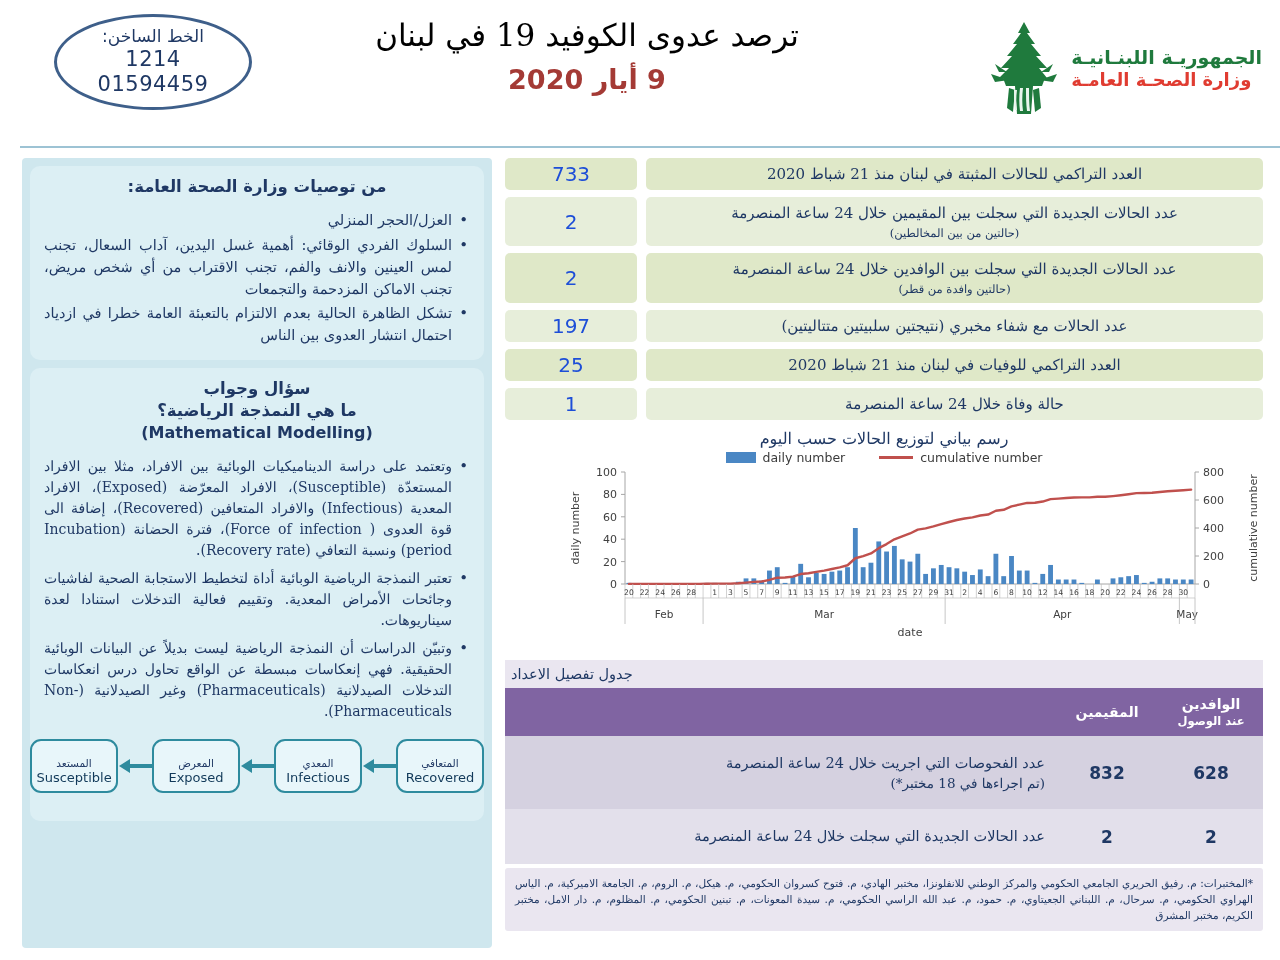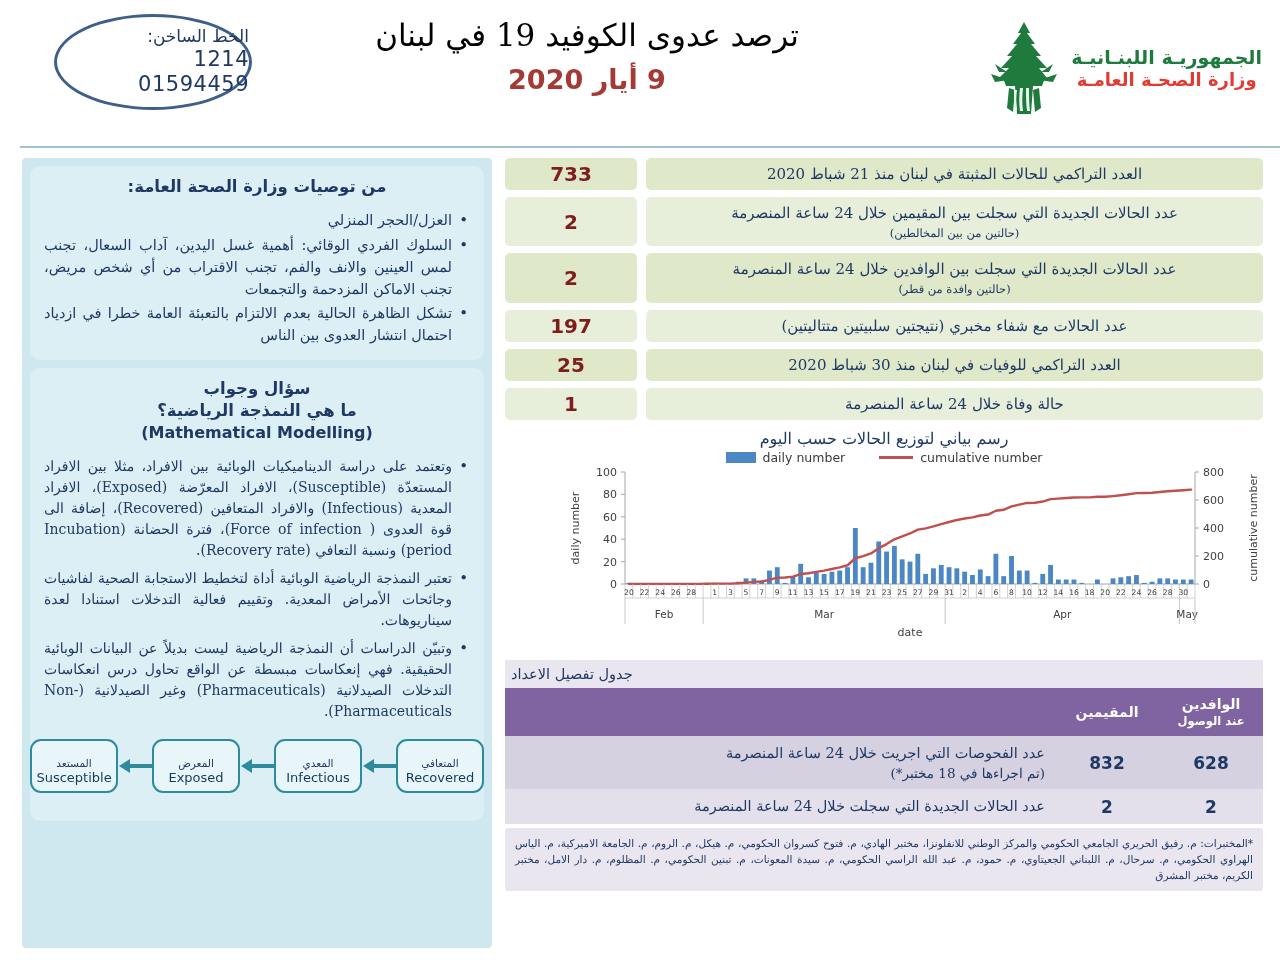--- a/index.html
+++ b/index.html
@@ -13,21 +13,21 @@
   #page { position: relative; width: 1280px; height: 960px; }
 
   
   #header { position: relative; height: 150px; }
 
   .hotline-oval {
     position: absolute; left: 54px; top: 14px;
     width: 198px; height: 96px;
     border: 3px solid #3E5F8A; border-radius: 50%;
     display: flex; flex-direction: column;
-    align-items: flex-start; justify-content: center;
+    align-items: center; justify-content: center;
     background: #fff;
   }
   .hotline-label { font-size: 17px; color: #1F3864; direction: rtl; line-height: 1.15; }
   .hotline-num { font-size: 21px; color: #1F3864; line-height: 1.18; letter-spacing: .5px; }
 
   .header-title-wrap {
     position: absolute; right: 458px; top: 16px;
     width: 470px; text-align: center;
   }
   .header-title {
@@ -38,21 +38,21 @@
   .header-date {
     font-family: "DejaVu Sans", "Liberation Sans", sans-serif;
     font-weight: bold; font-size: 27px; color: #A43A35;
     direction: rtl; margin-top: 9px;
   }
 
   .logo-block {
     position: absolute; right: 18px; top: 20px;
     display: flex; align-items: center; gap: 8px;
   }
-  .logo-text { text-align: center; direction: rtl; line-height: 1.2; }
+  .logo-text { text-align: left; direction: rtl; line-height: 1.2; }
   .logo-line1 { font-size: 19px; font-weight: bold; color: #1F7A3D; letter-spacing: .5px; }
   .logo-line2 { font-size: 18px; font-weight: bold; color: #E03C31; letter-spacing: .5px; }
   .cedar { width: 78px; height: 96px; }
 
   .header-rule {
     position: absolute; left: 20px; right: 0; top: 146px;
     height: 2px; background: #9DC3D4;
   }
 
   
@@ -127,21 +127,21 @@
     font-size: 15px; color: #1F3864; line-height: 1.35;
   }
   .stat-sub {
     font-family: "DejaVu Serif", "Liberation Serif", serif;
     font-size: 11.5px; color: #1F3864; line-height: 1.3; margin-top: 2px;
   }
   .stat-value {
     flex: 0 0 132px;
     background: #DFE8C8; border-radius: 5px;
     display: flex; align-items: center; justify-content: center;
-    font-size: 20px; font-weight: bold; color: #7f1d1d;
+    font-size: 20px; font-weight: normal; color: #1d4ed8;
   }
   .stat-value.alt { background: #E7EEDA; }
 
   
   #chart-box { margin-top: 9px; position: relative; height: 225px; }
   .chart-title {
     text-align: center; direction: rtl;
     font-family: "DejaVu Serif", "Liberation Serif", serif;
     font-size: 16px; color: #1F3864; margin-bottom: 2px;
   }
@@ -163,21 +163,21 @@
   }
   #detail-table th.hdr {
     background: #8064A2; color: #fff;
     font-size: 14px; padding: 8px 4px; line-height: 1.25;
     vertical-align: middle;
   }
   #detail-table th.hdr .hdr-sub { font-size: 11.5px; display: block; font-weight: bold; }
   #detail-table th.hdr-blank { background: #8064A2; }
   #detail-table td {
     background: #D5D1E0; color: #1F3864;
-    padding: 7px 10px; vertical-align: middle;
+    padding: 17px 10px; vertical-align: middle;
   }
   #detail-table tr.alt td { background: #E3E0EB; }
   td.tl {
     font-family: "DejaVu Serif", "Liberation Serif", serif;
     font-size: 14.5px; text-align: right; line-height: 1.4;
   }
   td.tl .sub2 { font-size: 13.5px; }
   td.tv { font-size: 17px; font-weight: bold; text-align: center; width: 104px; }
 
   #footnote {
@@ -316,21 +316,21 @@
 
       <div class="stat-row">
         <div class="stat-label alt">
           <span class="stat-main">عدد الحالات مع شفاء مخبري (نتيجتين سلبيتين متتاليتين)</span>
         </div>
         <div class="stat-value alt">197</div>
       </div>
 
       <div class="stat-row">
         <div class="stat-label">
-          <span class="stat-main">العدد التراكمي للوفيات في لبنان منذ 30 شباط 2020</span>
+          <span class="stat-main">العدد التراكمي للوفيات في لبنان منذ 21 شباط 2020</span>
         </div>
         <div class="stat-value">25</div>
       </div>
 
       <div class="stat-row">
         <div class="stat-label alt">
           <span class="stat-main">حالة وفاة خلال 24 ساعة المنصرمة</span>
         </div>
         <div class="stat-value alt">1</div>
       </div>

